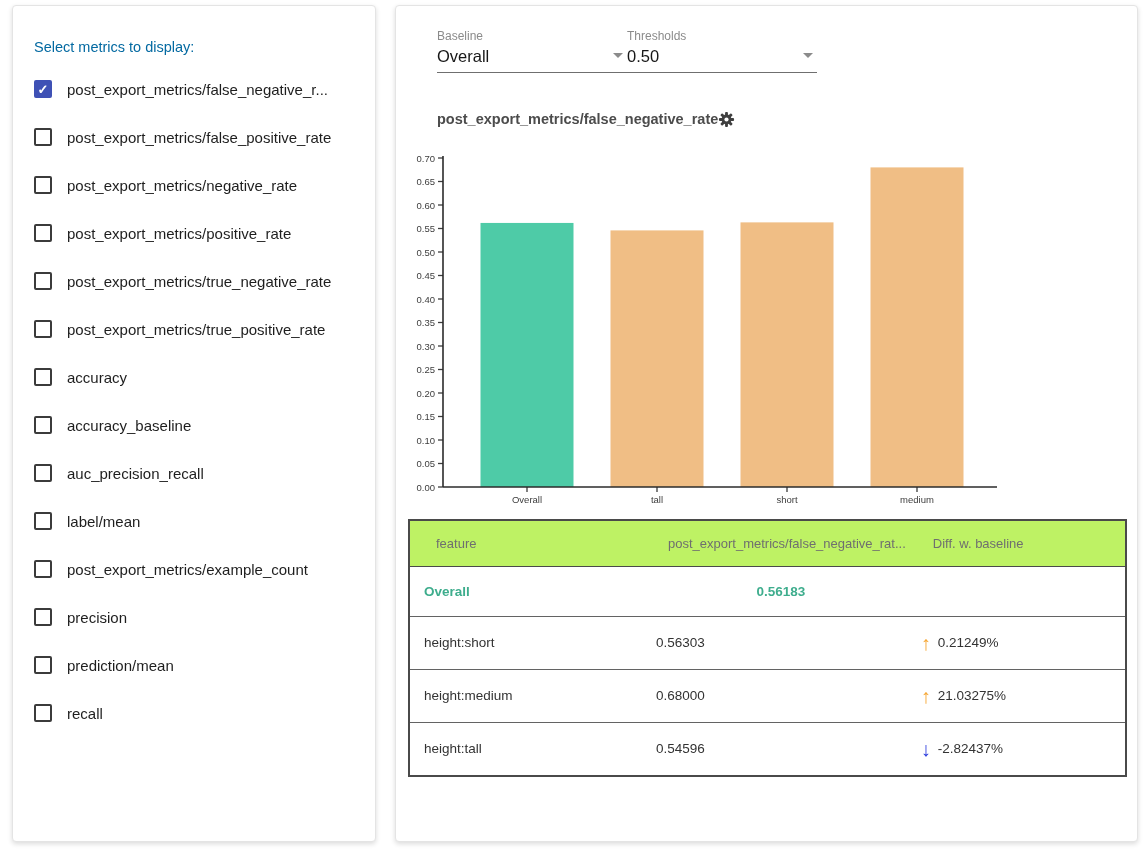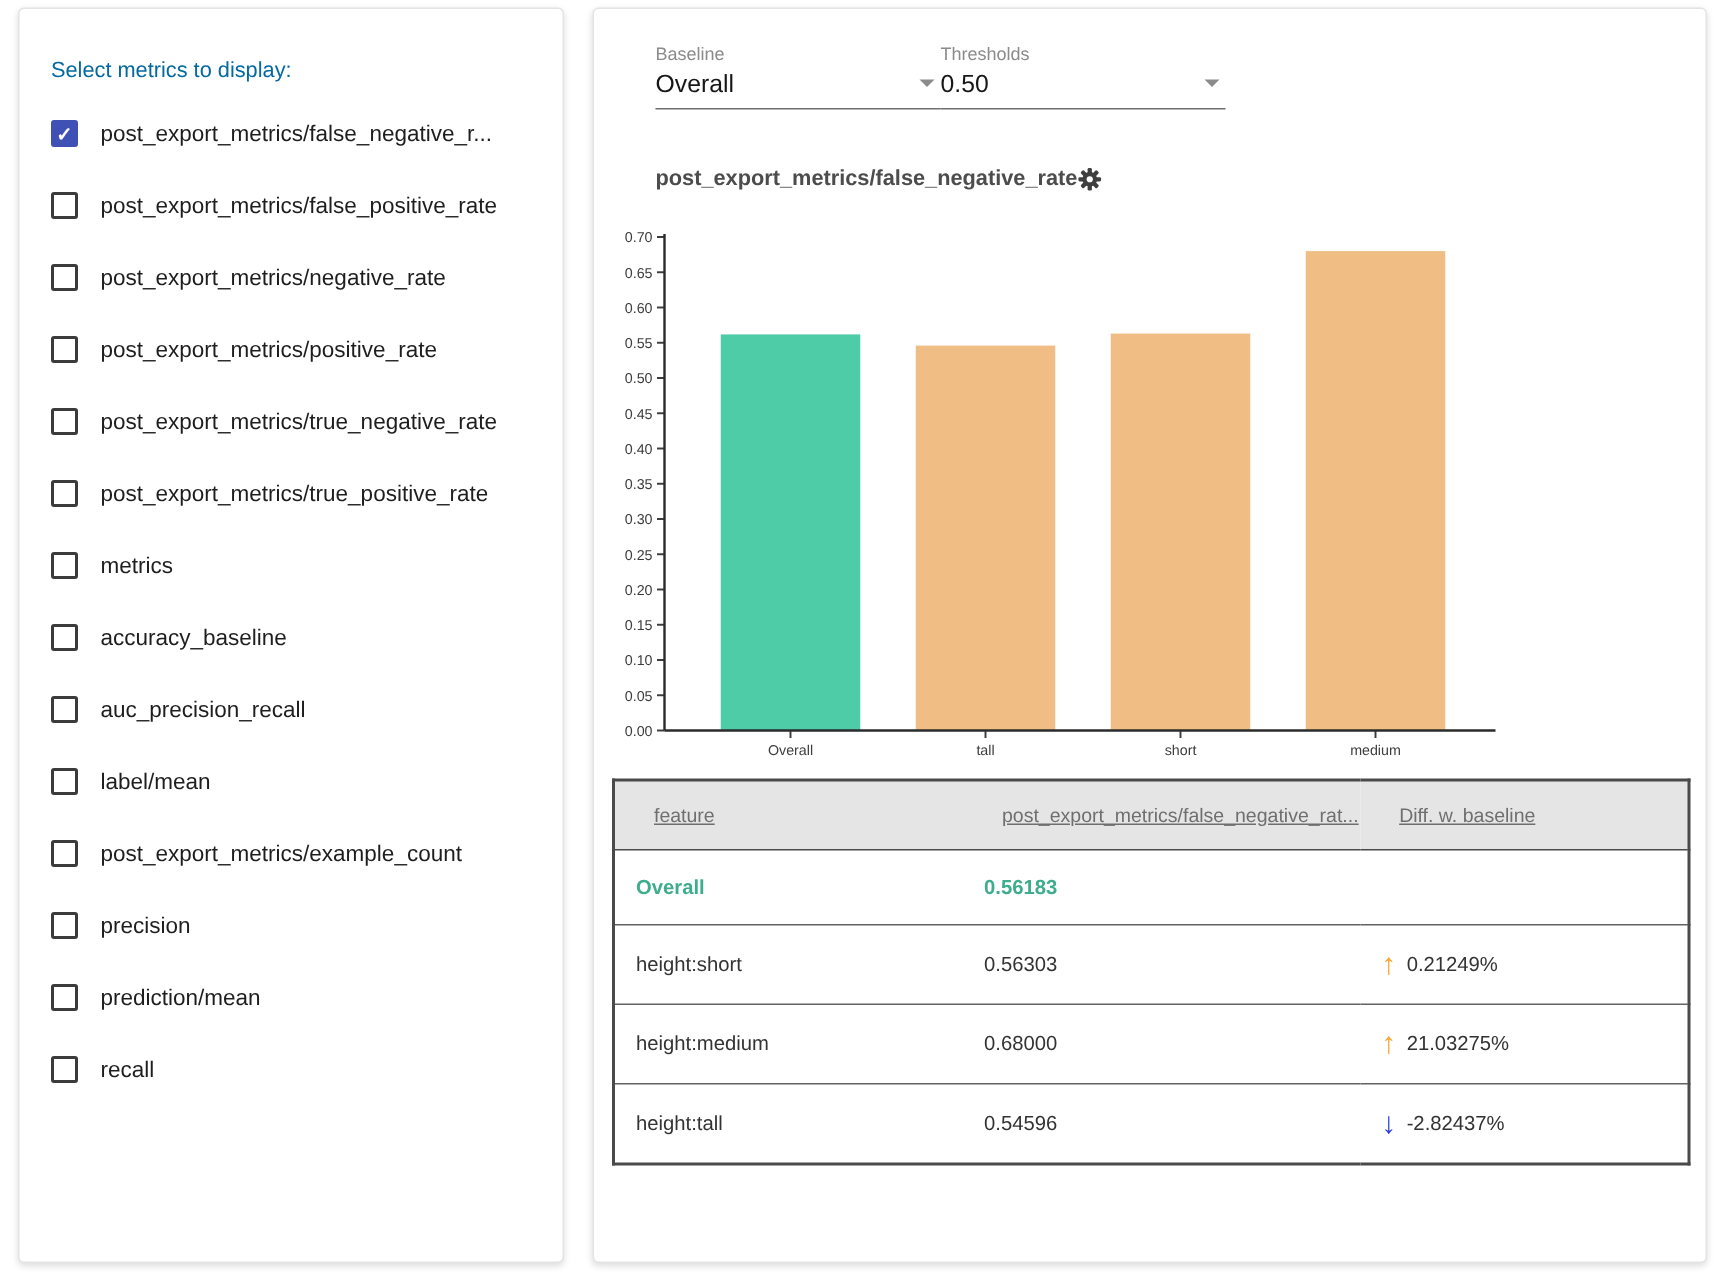--- a/index.html
+++ b/index.html
@@ -59,24 +59,23 @@
   #bar-chart { display:block; margin-top:15px; }
   #bar-chart text { font-family:"Liberation Sans", sans-serif; fill:#3d3d3d; }
 
   
   .metrics-table {
     margin:15px 12px 0 12px; width:719px;
     border-collapse:collapse; border:2px solid #4a4a4a;
     font-size:13.5px;
   }
   .metrics-table th {
-    background:#e5e5e5; color:#6f6f6f; font-weight:normal;
+    background:#bef264; color:#6f6f6f; font-weight:normal;
     text-align:left; height:46px; padding-left:26px; font-size:13px;
     border-bottom:1px solid #4a4a4a;
-    text-decoration:underline;
   }
   .metrics-table td { height:50px; padding-left:14px; color:#333; }
   .metrics-table tbody tr + tr td { border-top:1px solid #636363; }
   .metrics-table tr.highlight td { font-weight:bold; }
   .diff-cell { display:flex; align-items:center; height:50px; }
   .diff-arrow { font-size:20px; font-weight:bold; margin-right:7px; line-height:1; }
 </style>
 </head>
 <body>
 
@@ -102,21 +101,21 @@
       <div class="metric-item">
         <span class="checkbox"></span>
         <span class="metric-label">post_export_metrics/true_negative_rate</span>
       </div>
       <div class="metric-item">
         <span class="checkbox"></span>
         <span class="metric-label">post_export_metrics/true_positive_rate</span>
       </div>
       <div class="metric-item">
         <span class="checkbox"></span>
-        <span class="metric-label">metrics</span>
+        <span class="metric-label">accuracy</span>
       </div>
       <div class="metric-item">
         <span class="checkbox"></span>
         <span class="metric-label">accuracy_baseline</span>
       </div>
       <div class="metric-item">
         <span class="checkbox"></span>
         <span class="metric-label">auc_precision_recall</span>
       </div>
       <div class="metric-item">
@@ -233,21 +232,21 @@
     <thead>
       <tr>
         <th>feature</th>
         <th>post_export_metrics/false_negative_rat...</th>
         <th>Diff. w. baseline</th>
       </tr>
     </thead>
     <tbody>
         <tr class="highlight">
           <td style="color: rgb(62, 173, 141);">Overall</td>
-          <td style="color: rgb(62, 173, 141);">0.56183</td>
+          <td style="color: rgb(62, 173, 141); text-align: center;">0.56183</td>
           <td></td>
         </tr>
         <tr>
           <td>height:short</td>
           <td>0.56303</td>
           <td>
             <span class="diff-cell">
               <span class="diff-arrow" style="color: rgb(246, 167, 53);">↑</span>
               <span>0.21249%</span>
             </span>

